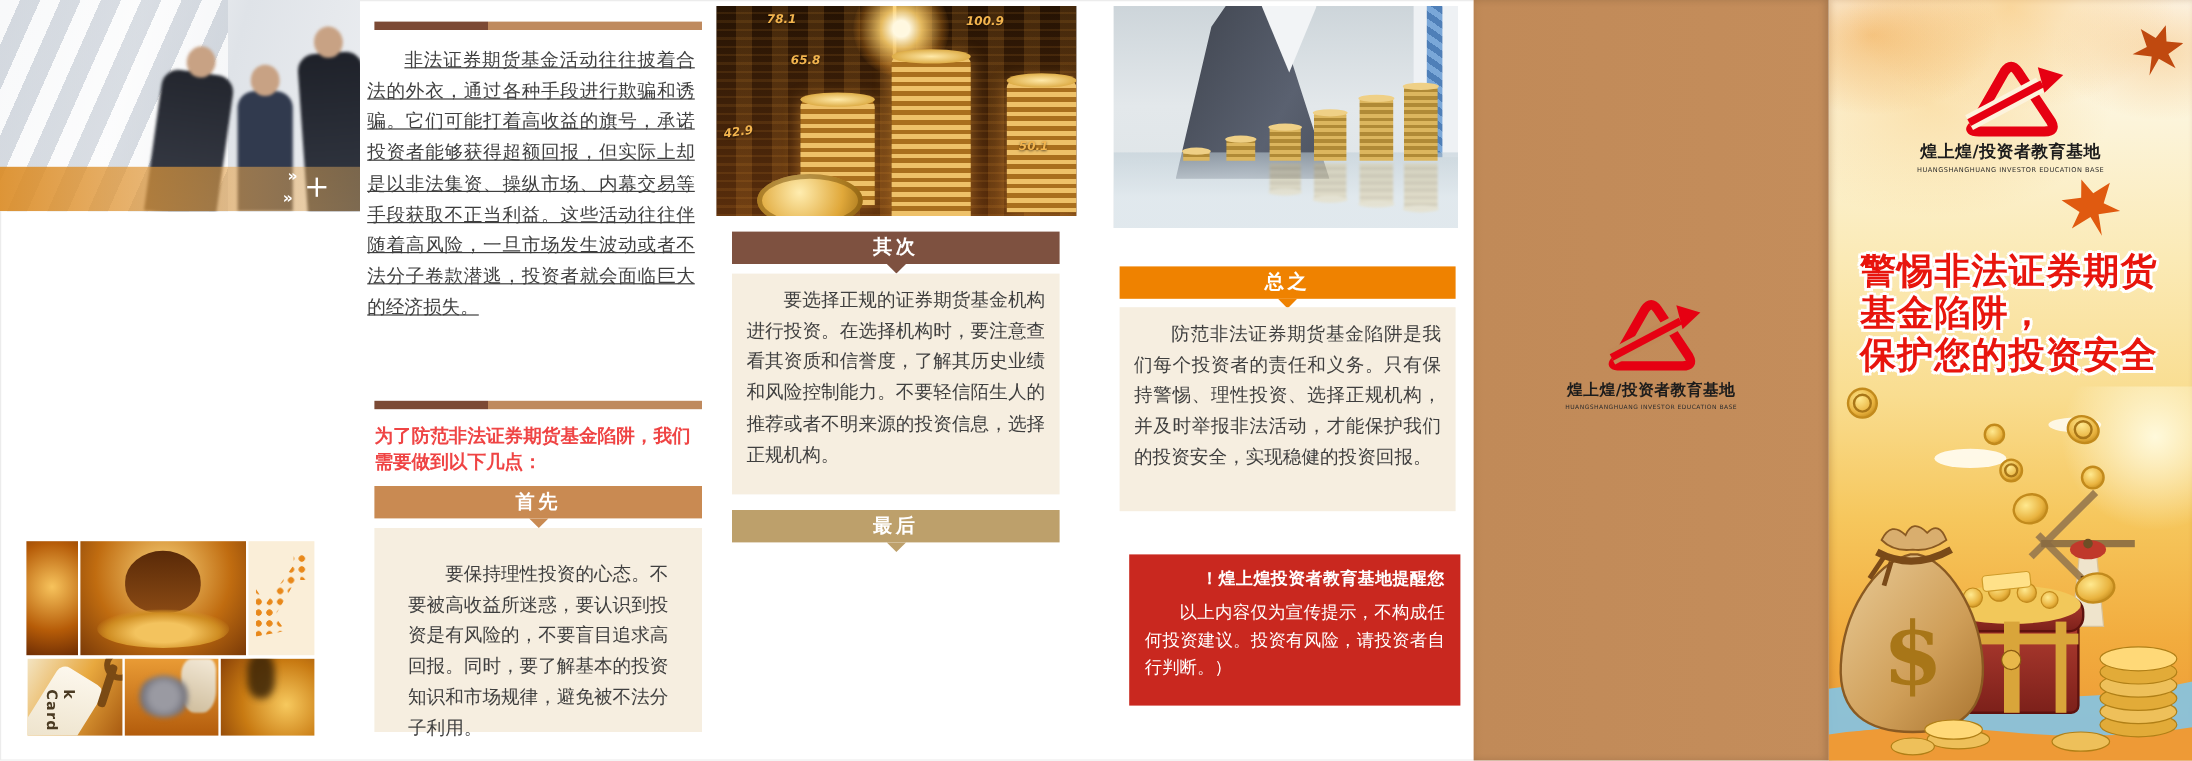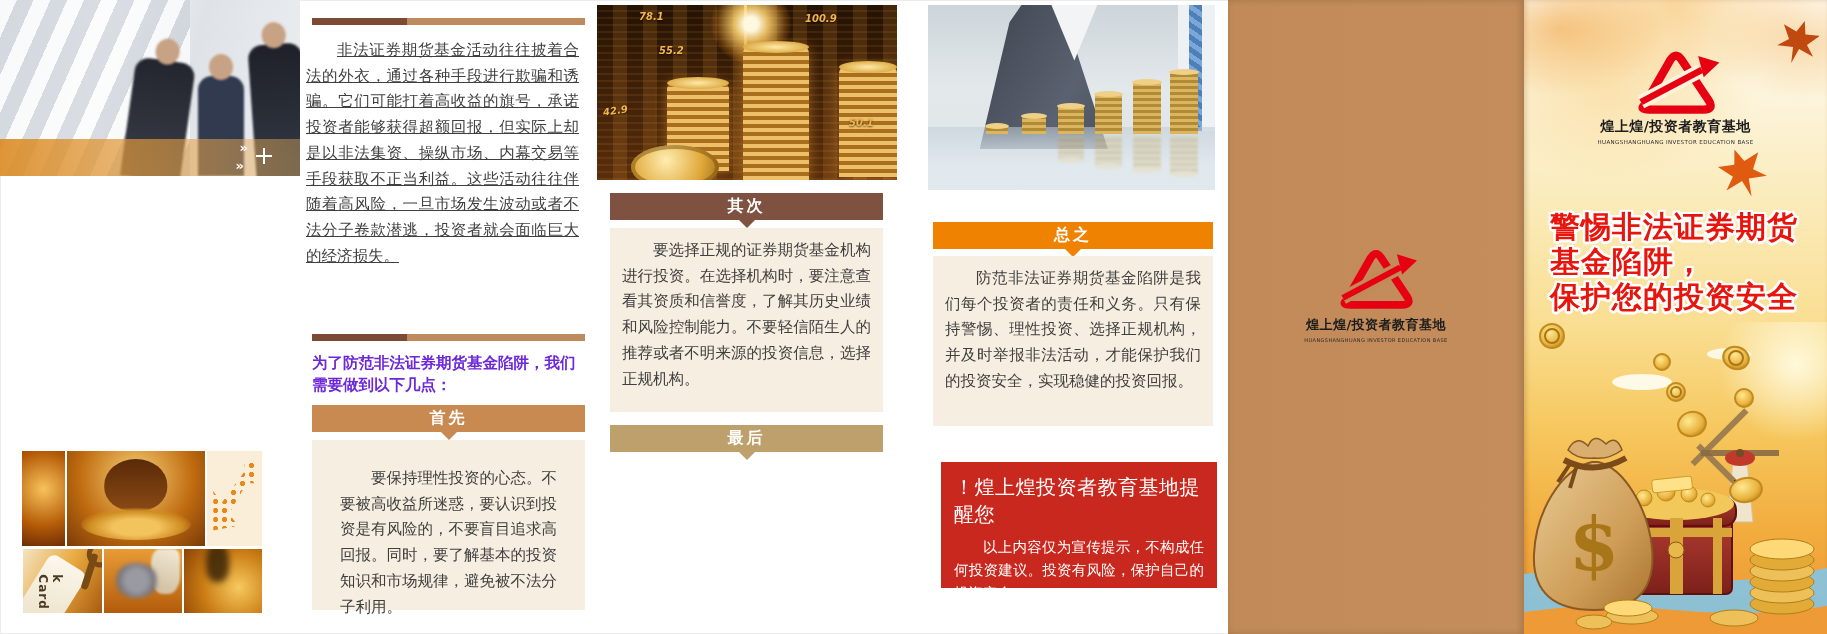--- a/index.html
+++ b/index.html
@@ -22,21 +22,21 @@
        border-top:8px solid #000;margin:0 auto;}
   .box{background:#f6eee0;padding:10px 12px;}
 
   .bar-tan{background:#c98a52;} .tri-tan{border-top-color:#c98a52;}
   .bar-brown{background:#7e5140;} .tri-brown{border-top-color:#7e5140;}
   .bar-khaki{background:#bda06b;} .tri-khaki{border-top-color:#bda06b;}
   .bar-orange{background:#ef8200;} .tri-orange{border-top-color:#ef8200;}
 
   .divider{height:7px;background:linear-gradient(90deg,#7c4a35 0 95px,#bf8a5e 95px 100%);}
 
-  .plan-intro{font-size:15.5px;line-height:1.45;font-weight:bold;color:#6d28d9;}
+  .plan-intro{font-size:15.5px;line-height:1.45;font-weight:bold;color:#ef4444;}
 
   
   .photo1{background:
       linear-gradient(105deg,#e6e9ed 0%,#f4f5f7 35%,#dfe3e8 60%,#eceef1 100%);
       overflow:hidden;}
   .photo1 .bld{position:absolute;left:-30px;top:-20px;width:220px;height:220px;
       background:repeating-linear-gradient(115deg,rgba(255,255,255,.9) 0 16px,rgba(196,203,212,.7) 16px 32px);
       transform:skewY(-6deg);opacity:.8;}
   .fig{position:absolute;border-radius:14px 14px 0 0;filter:blur(1.2px);}
   .fig .head{position:absolute;top:-22px;left:50%;transform:translateX(-50%);
@@ -116,21 +116,21 @@
   .photo4 .glass{position:absolute;left:0;bottom:0;width:100%;height:34%;
       background:linear-gradient(180deg,rgba(190,205,214,.55),rgba(225,233,238,.9) 60%);}
   .cstack{position:absolute;background:repeating-linear-gradient(0deg,#dcb65e 0 3px,#b08a36 3px 6px);
       border-radius:2px 2px 0 0;}
   .cstack:before{content:"";position:absolute;top:-3px;left:-1px;right:-1px;height:6px;border-radius:50%;
       background:#efd086;}
   .cstack.refl{transform:scaleY(-1);opacity:.25;filter:blur(1px);}
 
   
   .notice{background:#c9281f;color:#fff;padding:12px 13px 10px;}
-  .notice .n-title{font-weight:normal;font-size:20px;letter-spacing:.5px;margin-bottom:8px;}
+  .notice .n-title{font-weight:bold;font-size:14px;letter-spacing:.5px;margin-bottom:8px;margin-left:47px;}
   .notice .n-body{font-size:14.5px;line-height:1.6;text-align:justify;text-indent:2em;}
 
   
   .brown-panel{background:linear-gradient(90deg,#bd8754 0,#c18a58 8px,#c48d5b 100%);
       box-shadow:inset -3px 0 6px rgba(0,0,0,.15);}
   .brand{display:flex;flex-direction:column;align-items:center;}
   .brand .cn{font-weight:bold;color:#1c1c1c;letter-spacing:.5px;}
   .brand .en{color:#2c2c2c;letter-spacing:.4px;}
 
   
@@ -214,21 +214,21 @@
   <div class="abs photo3" style="left:597px;top:5px;width:300px;height:175px;">
     <div class="cols"></div>
     <div class="rows"></div>
     <div class="beam"></div>
     <div class="flare"></div>
     <div class="stack" style="left:70px;top:78px;width:62px;height:88px;"></div>
     <div class="stack" style="left:146px;top:42px;width:66px;height:133px;"></div>
     <div class="stack" style="left:242px;top:62px;width:58px;height:110px;"></div>
     <div class="bigcoin" style="left:34px;top:140px;width:88px;height:44px;"></div>
     <span class="tick" style="left:42px;top:6px;">78.1</span>
-    <span class="tick" style="left:62px;top:40px;">55.2</span>
+    <span class="tick" style="left:62px;top:40px;">65.8</span>
     <span class="tick" style="left:6px;top:100px;transform:rotate(-8deg);">42.9</span>
     <span class="tick" style="left:208px;top:8px;">100.9</span>
     <span class="tick" style="left:252px;top:112px;">50.1</span>
   </div>
 
   <div class="abs bar bar-brown" style="left:610px;top:193px;width:273px;">
     <span>其次</span>
   </div>
   <div class="abs" style="left:610px;top:220px;width:273px;">
       <div class="tri tri-brown"></div>
@@ -266,21 +266,21 @@
   </div>
   <div class="abs" style="left:933px;top:249px;width:280px;">
       <div class="tri tri-orange"></div>
     </div>
   <div class="abs box" style="left:933px;top:256px;width:280px;height:170px;">
     <p class="body-text indent" style="margin:0;">防范非法证券期货基金陷阱是我们每个投资者的责任和义务。只有保持警惕、理性投资、选择正规机构，并及时举报非法活动，才能保护我们的投资安全，实现稳健的投资回报。</p>
   </div>
 
   <div class="abs notice" style="left:941px;top:462px;width:276px;height:126px;">
     <div class="n-title">！煌上煌投资者教育基地提醒您</div>
-    <div class="n-body">以上内容仅为宣传提示，不构成任何投资建议。投资有风险，保护自己的投资安全。）</div>
+    <div class="n-body">以上内容仅为宣传提示，不构成任何投资建议。投资有风险，请投资者自行判断。）</div>
   </div>
 
   <div class="abs brown-panel" style="left:1228px;top:0;width:296px;height:634px;">
     <div class="abs" style="left:50%;top:243px;transform:translateX(-50%);">
       <svg width="88" height="68" viewBox="0 0 100 78">
         <path d="M16 66 L44 17 Q50 8 56 17 L86 62 Q91 71 80 71 L21 71 Q10 71 16 66 Z" fill="none" stroke="#e60012" stroke-width="9" stroke-linejoin="round"></path>
         <line x1="12" y1="63" x2="76" y2="29" stroke="#c18a58" stroke-width="15"></line>
         <line x1="12" y1="63" x2="78" y2="28" stroke="#e60012" stroke-width="7"></line>
         <polygon points="74,13 97,20 80,36" fill="#e60012"></polygon>
       </svg>

